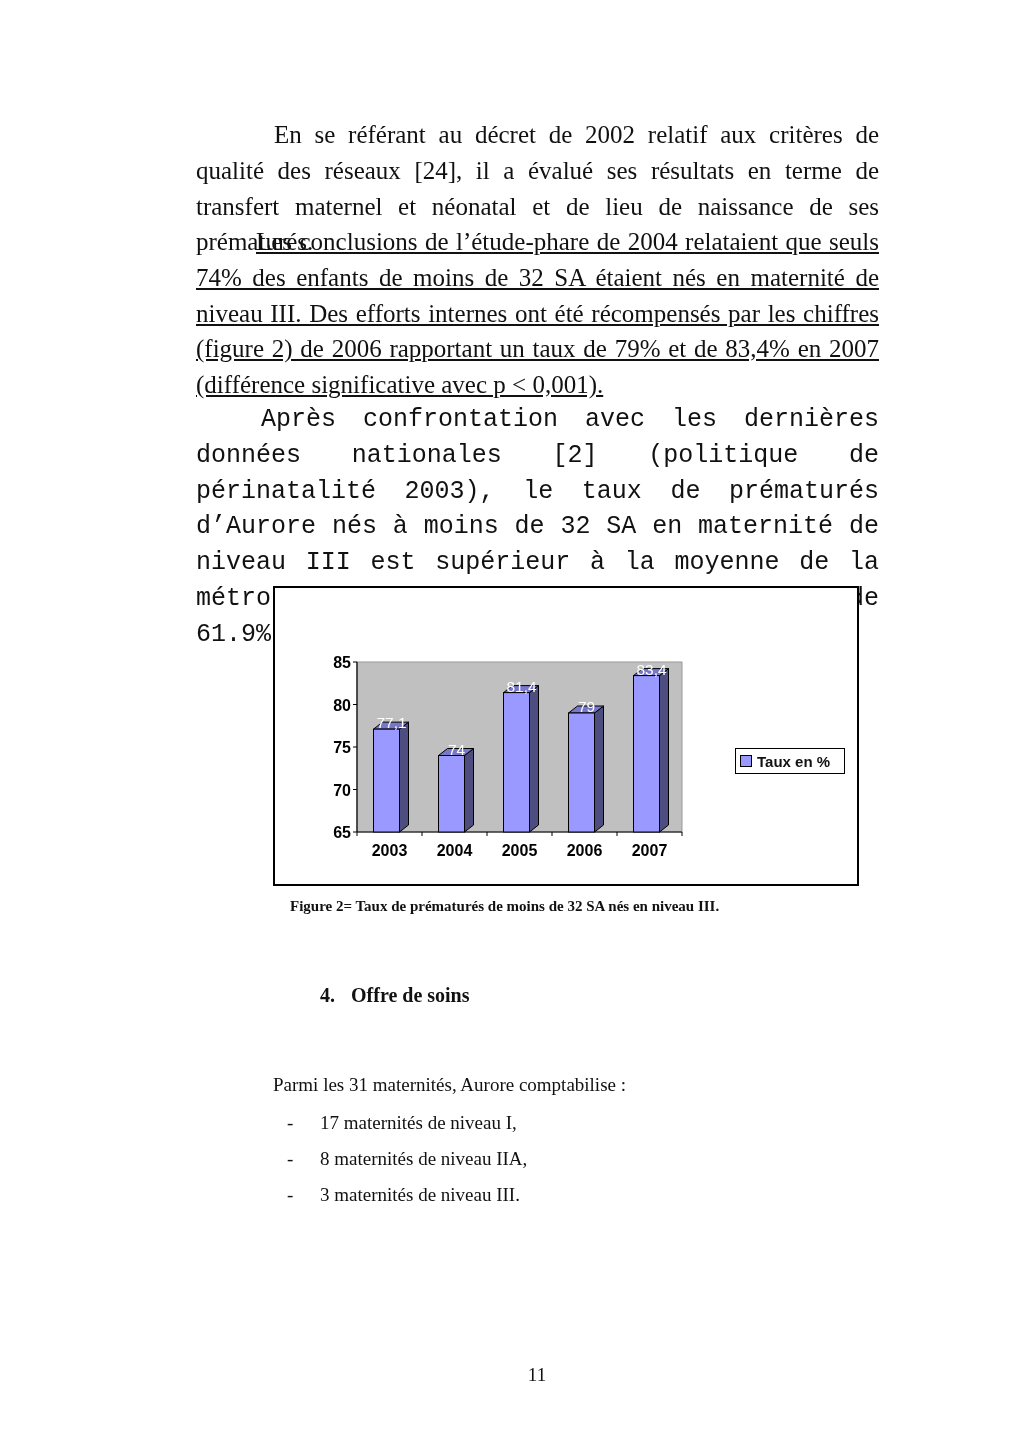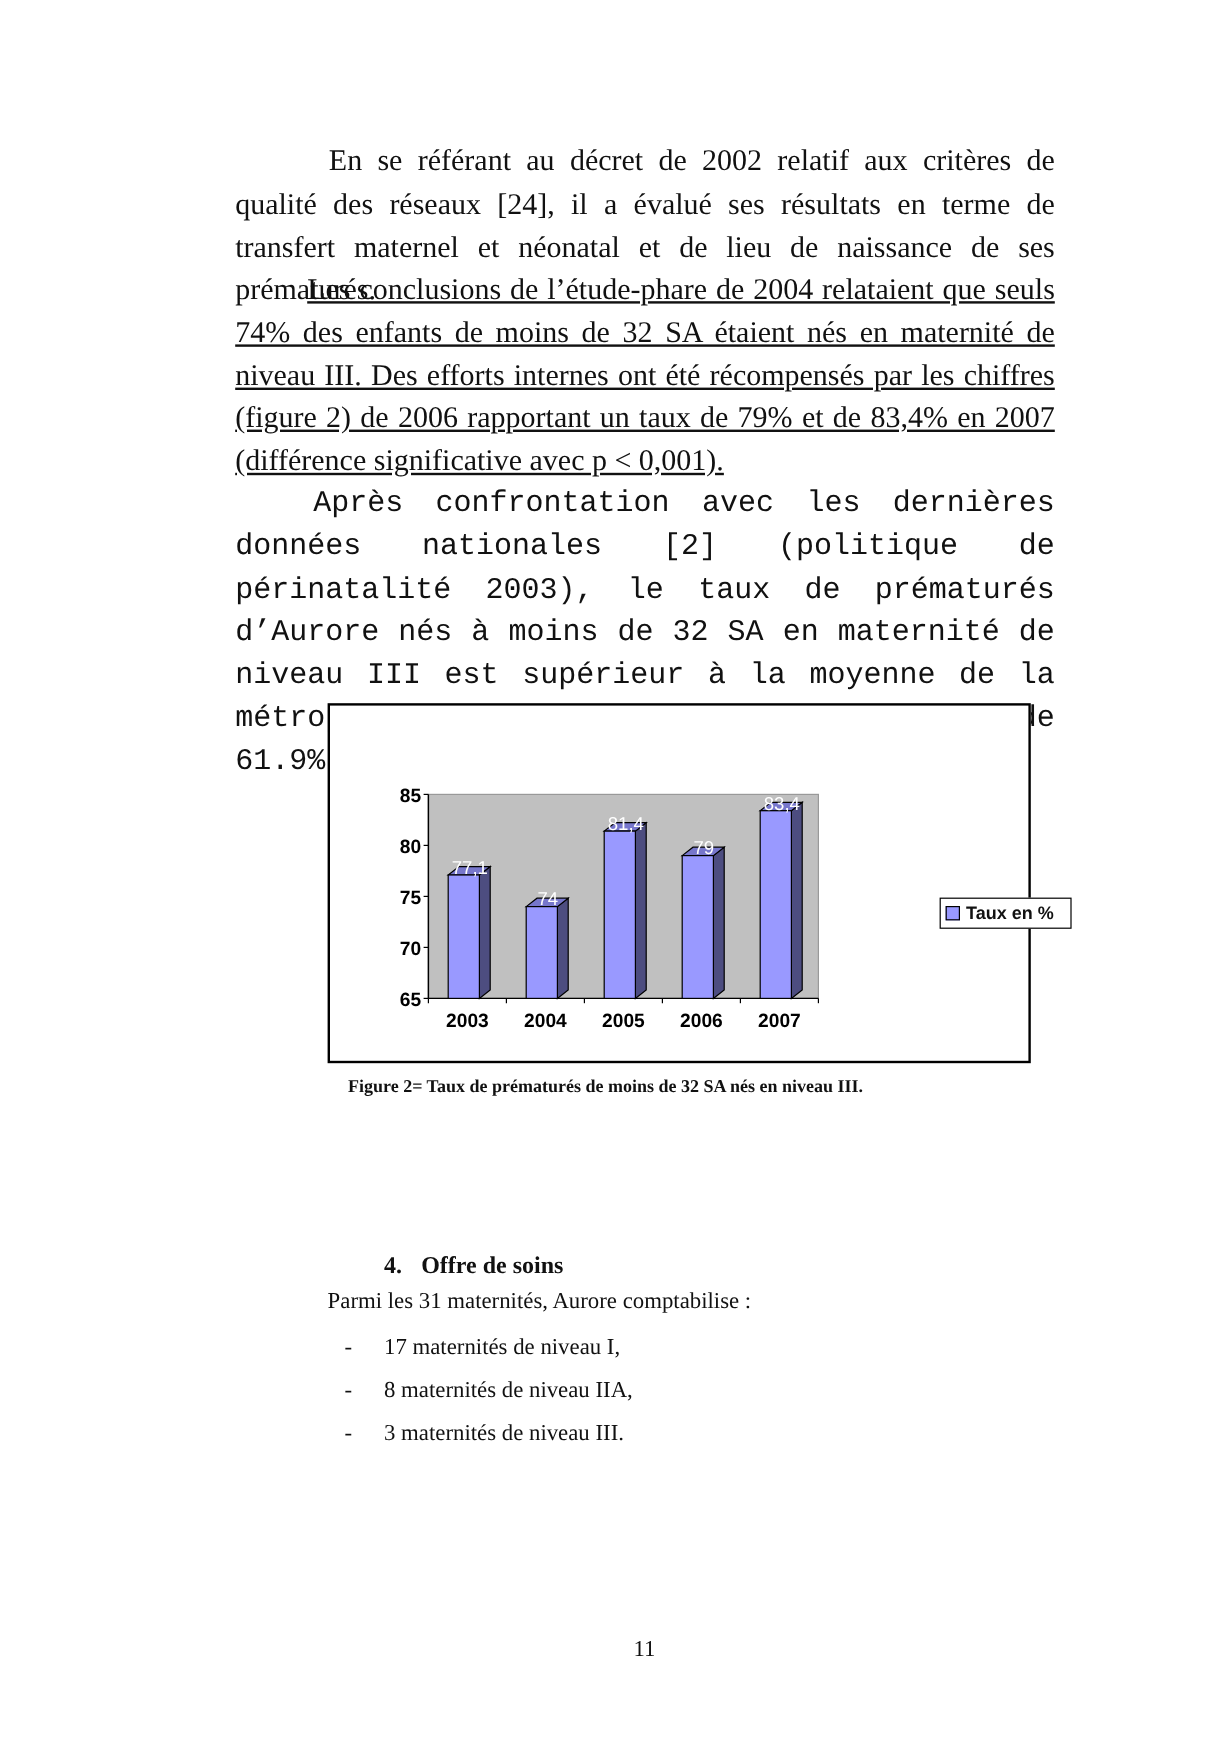--- a/index.html
+++ b/index.html
@@ -14,26 +14,26 @@
   .p3-indent { display:inline-block; width:65px; }
   .p1-indent { display:inline-block; width:78px; }
 
   #chart-frame { position:absolute; left:273px; top:586px; width:582px; height:296px;
                  border:2px solid #000; background:#fff; }
   #chart-svg { position:absolute; left:0; top:0; }
   .tick-label { font-family:"Liberation Sans", sans-serif; font-weight:bold; font-size:16px; fill:#000; }
   .data-label { font-family:"Liberation Sans", sans-serif; font-size:15.5px; fill:#ffffff; font-weight:normal; }
   #legend { position:absolute; left:460px; top:160px; width:108px; height:24px;
             border:1.5px solid #000; background:#fff; display:flex; align-items:center;
-            font-family:"Liberation Sans", sans-serif; font-weight:bold; font-size:15px;margin-left:48px; }
+            font-family:"Liberation Sans", sans-serif; font-weight:bold; font-size:15px; }
   #legend-swatch { width:10px; height:10px; background:#9999ff; border:1.5px solid #000;
                    margin:0 5px 0 4px; }
 
   #caption { position:absolute; left:290px; top:898px; font-size:15px; font-weight:bold; }
-  #heading { position:absolute; left:320px; top:1044px; font-size:20px; font-weight:bold; }
+  #heading { position:absolute; left:320px; top:984px; font-size:20px; font-weight:bold; }
   #heading .num { display:inline-block; width:31px; }
   #intro { position:absolute; left:273px; top:1074px; font-size:19px; }
   #list { position:absolute; left:287px; top:1110px; margin:0; padding:0; list-style:none; font-size:19px; }
   #list li { height:36px; line-height:26px; position:relative; }
   #list .dash { display:inline-block; width:33px; }
   #page-number { position:absolute; left:0; width:1074px; text-align:center; top:1364px; font-size:19px; }
 </style>
 </head>
 <body>
 

